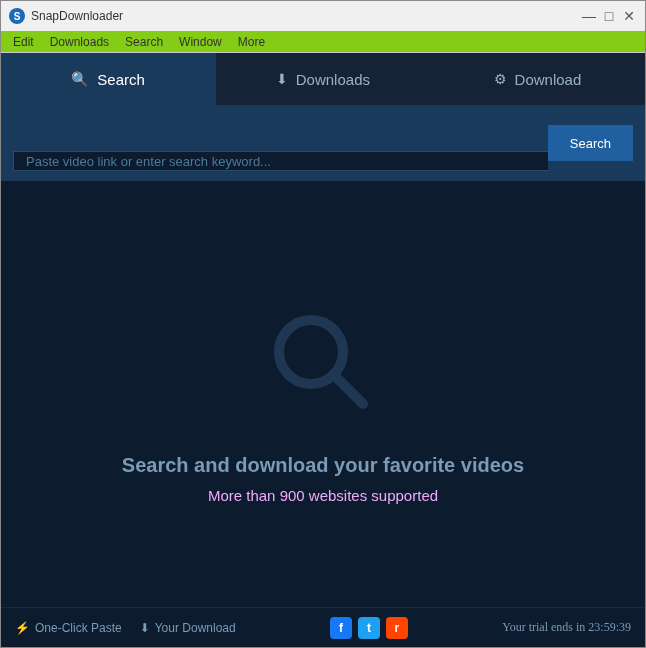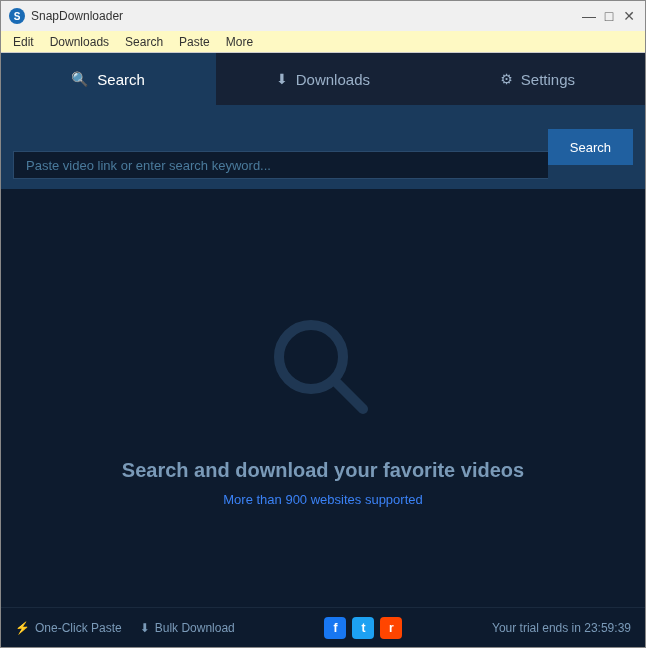--- a/index.html
+++ b/index.html
@@ -56,21 +56,21 @@
       color: #555;
       display: flex;
       align-items: center;
       justify-content: center;
       padding: 0;
       line-height: 1;
     }
 
     
     .menu-bar {
-      background: #fef9c3;
+      background: #84cc16;
       height: 22px;
       display: flex;
       align-items: center;
       padding: 0 4px;
       border-bottom: 1px solid #ccc;
     }
     .menu-item {
       font-size: 12px;
       color: #333;
       padding: 2px 8px;
@@ -116,21 +116,21 @@
     }
     .search-input {
       flex: 1;
       background: #0d1b2e;
       border: 1px solid #2a4a6c;
       border-right: none;
       color: #7a9ab8;
       font-size: 13px;
       padding: 8px 12px;
       outline: none;
-      height: 28px;
+      height: 20px;
       margin-top: 36px;
     }
     .search-input::placeholder { color: #4a7a9b; }
     .search-btn {
       background: #2060a0;
       border: none;
       color: #fff;
       font-size: 13px;
       font-weight: 500;
       padding: 0 22px;
@@ -158,22 +158,22 @@
       opacity: 0.3;
     }
 
     .main-title {
       font-size: 20px;
       font-weight: 600;
       color: #7a9ab8;
       margin-bottom: 10px;
     }
     .main-subtitle {
-      font-size: 13px;
-      color: #3b82f6;
+      font-size: 15px;
+      color: #f0abfc;
     }
 
     
     .status-bar {
       height: 40px;
       background: #0d1b2e;
       border-top: 1px solid #1a2a3e;
       display: flex;
       align-items: center;
       justify-content: space-between;
@@ -209,20 +209,21 @@
       color: white;
       cursor: pointer;
     }
     .social-fb { background: #1877f2; }
     .social-tw { background: #1da1f2; }
     .social-rd { background: #ff4500; }
 
     .trial-text {
       color: #7a9ab8;
       font-size: 12px;
+      font-family: Liberation Serif, serif;
     }
 
     .app-wrapper {
       width: 646px;
       height: 648px;
       display: flex;
       flex-direction: column;
       border: 1px solid #888;
       overflow: hidden;
     }
@@ -243,36 +244,36 @@
       <button class="title-btn">—</button>
       <button class="title-btn">□</button>
       <button class="title-btn close">✕</button>
     </div>
   </div>
 
   <div class="menu-bar">
     <div class="menu-item">Edit</div>
     <div class="menu-item">Downloads</div>
     <div class="menu-item">Search</div>
-    <div class="menu-item">Paste</div>
+    <div class="menu-item">Window</div>
     <div class="menu-item">More</div>
   </div>
 
   <div class="tab-bar">
     <div class="tab active">
       <span class="tab-icon">🔍</span>
       <span>Search</span>
     </div>
     <div class="tab">
       <span class="tab-icon">⬇</span>
       <span>Downloads</span>
     </div>
     <div class="tab">
       <span class="tab-icon">⚙</span>
-      <span>Settings</span>
+      <span>Download</span>
     </div>
   </div>
 
   <div class="search-bar">
     <input class="search-input" type="text" placeholder="Paste video link or enter search keyword..." style="">
     <button class="search-btn">Search</button>
   </div>
 
   <div class="main-content">
     <svg class="search-icon-large" viewBox="0 0 120 120" fill="none" xmlns="http://www.w3.org/2000/svg">
@@ -284,21 +285,21 @@
   </div>
 
   <div class="status-bar">
     <div class="status-left">
       <div class="status-item">
         <span>⚡</span>
         <span>One-Click Paste</span>
       </div>
       <div class="status-item">
         <span>⬇</span>
-        <span>Bulk Download</span>
+        <span>Your Download</span>
       </div>
     </div>
     <div class="social-icons">
       <div class="social-icon social-fb">f</div>
       <div class="social-icon social-tw">t</div>
       <div class="social-icon social-rd">r</div>
     </div>
     <div class="trial-text">Your trial ends in 23:59:39</div>
   </div>
 

